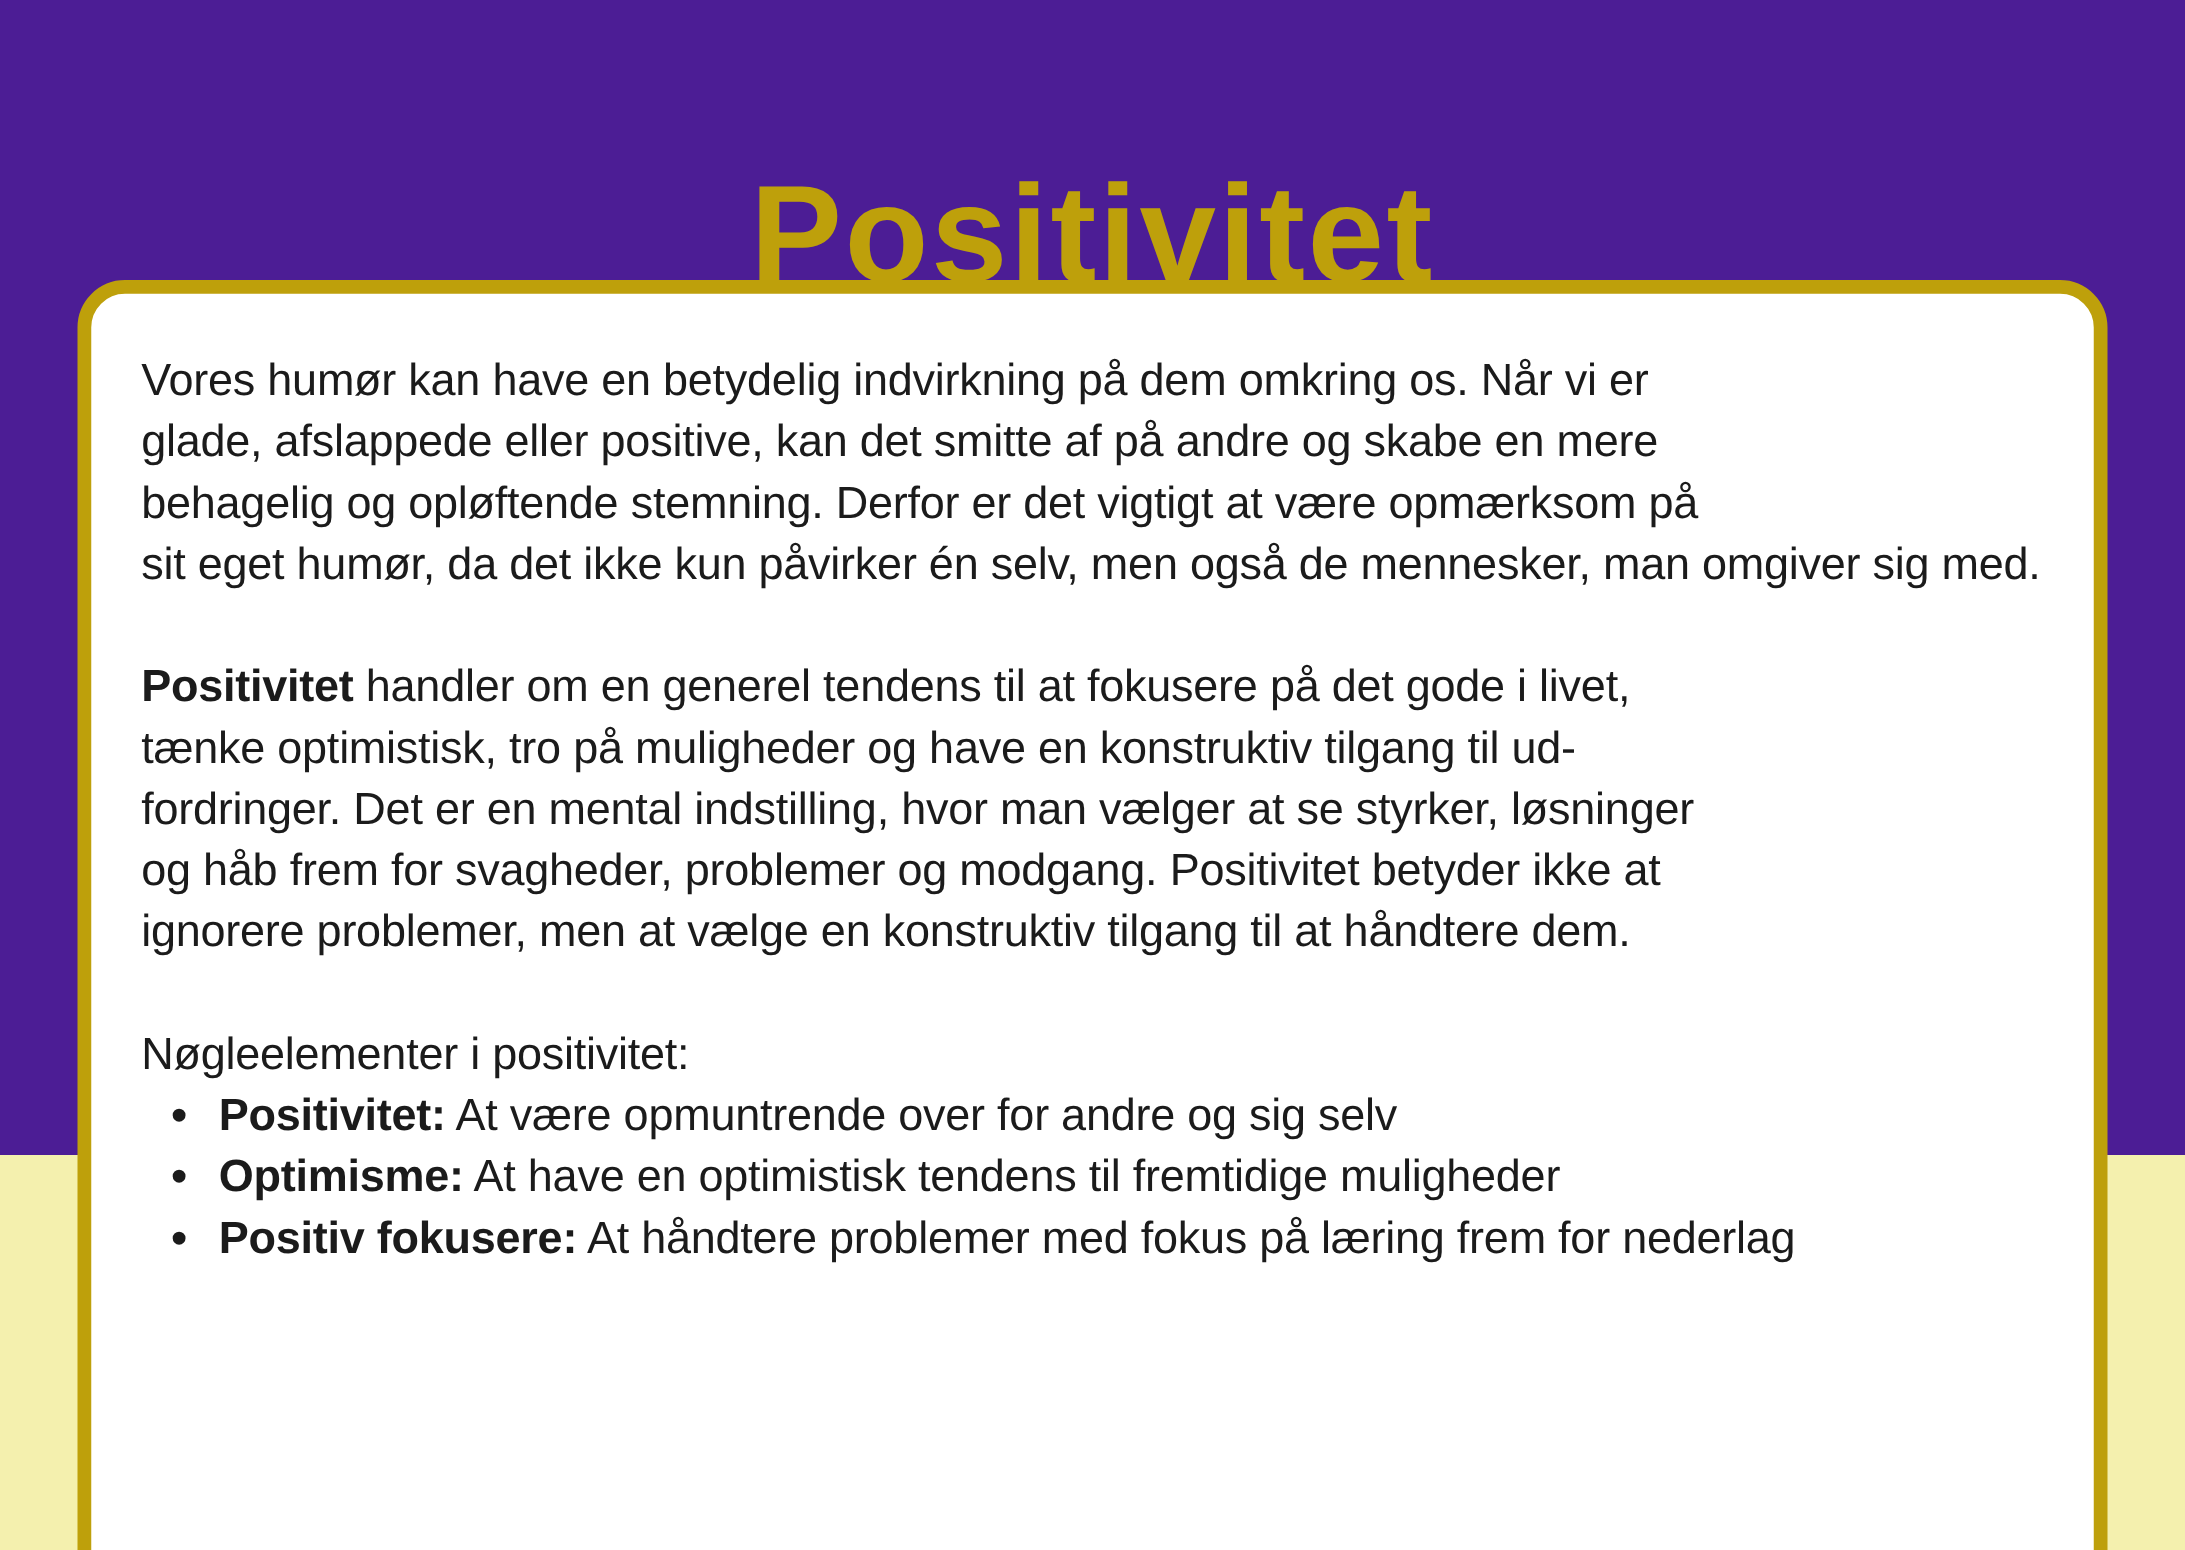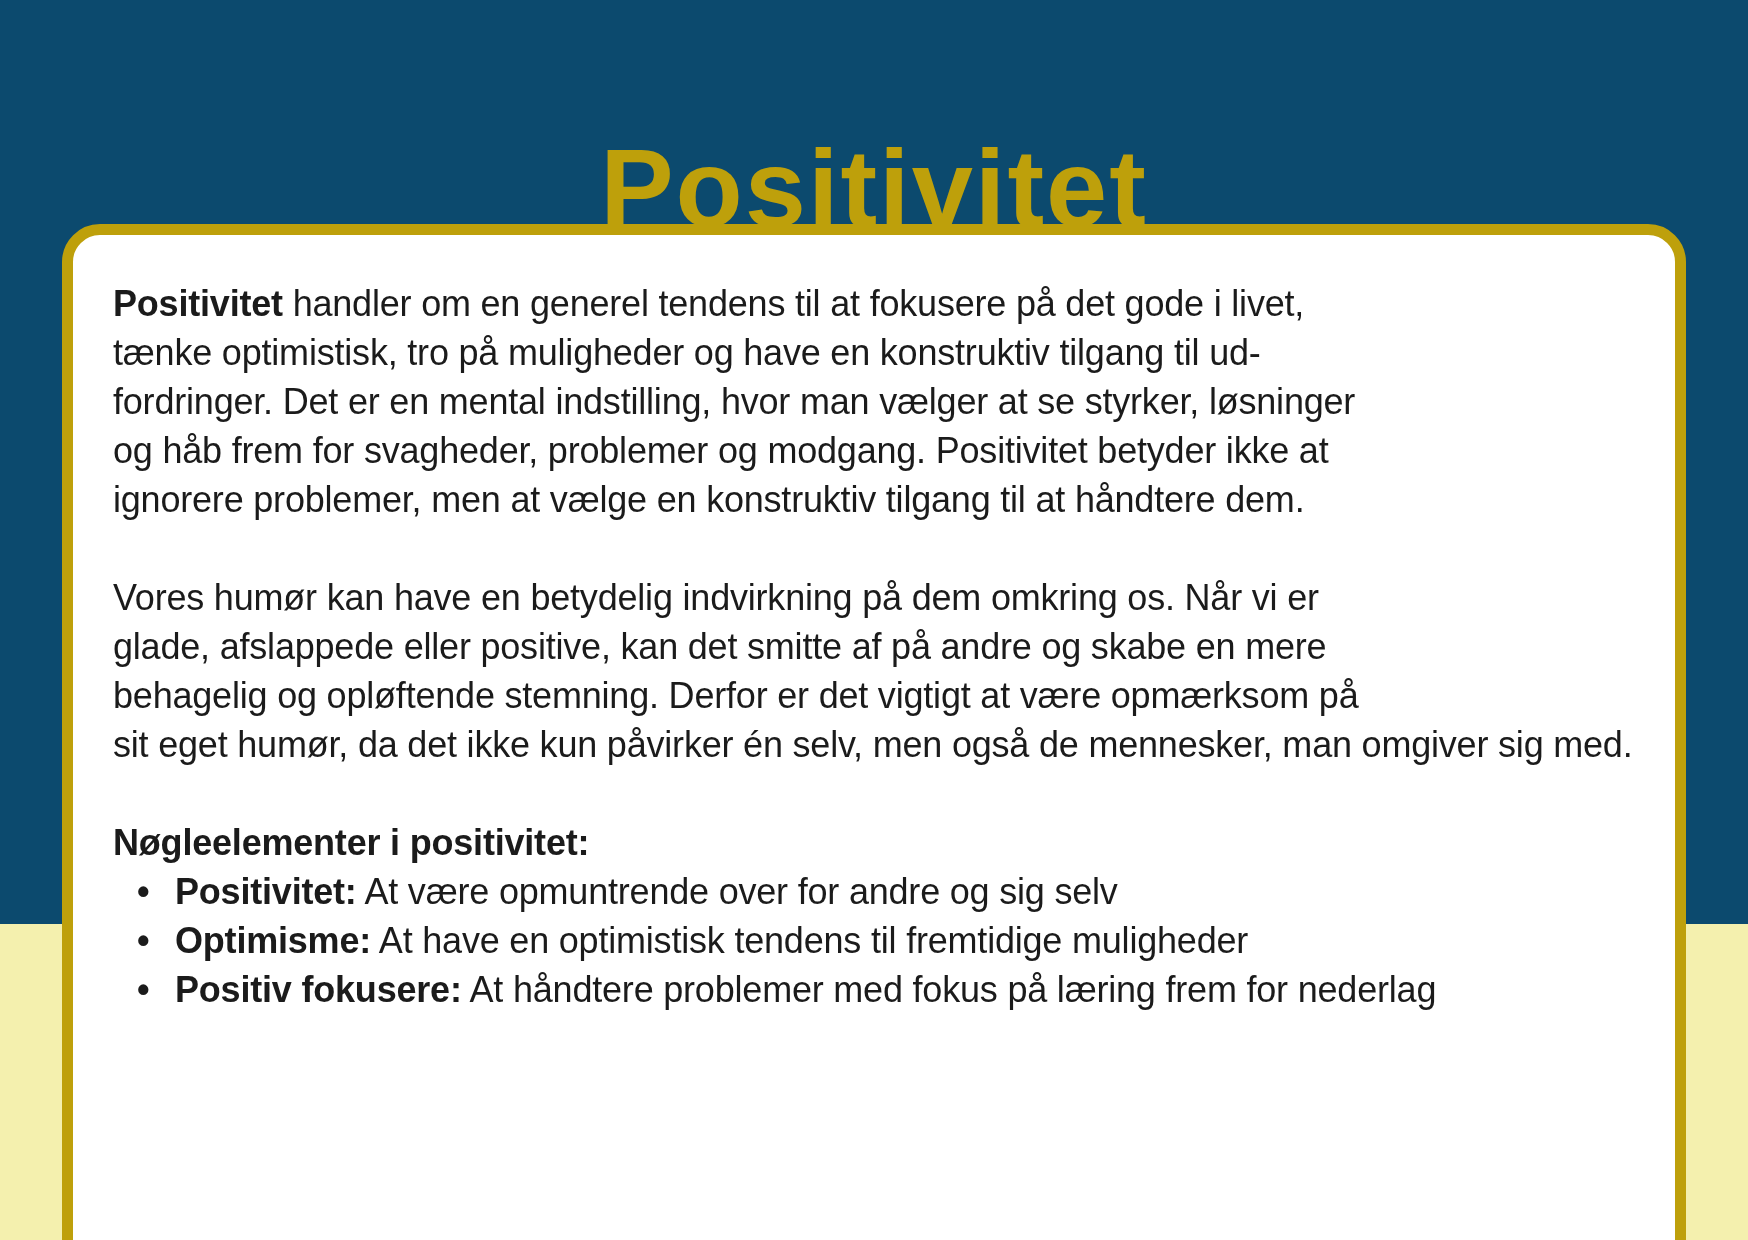--- a/index.html
+++ b/index.html
@@ -8,21 +8,21 @@
     width: 1748px;
     height: 1240px;
     overflow: hidden;
     background: #F4F0AE;
     font-family: "Liberation Sans", "DejaVu Sans", sans-serif;
   }
   .page {
     position: relative;
     width: 1748px;
     height: 924px;
-    background: #0c4a6e;
+    background: #4c1d95;
   }
   .page-title {
     position: absolute;
     top: 48px;
     left: 0;
     width: 100%;
     text-align: center;
     font-size: 110px;
     line-height: 1.2;
     font-weight: 700;
@@ -44,21 +44,21 @@
   }
   .body-text {
     font-size: 36px;
     line-height: 49px;
     letter-spacing: -0.2px;
   }
   .para { margin: 0 0 49px 0; }
   .line { white-space: nowrap; }
   .b { font-weight: 700; }
   .ke-heading {
-    font-weight: 700;
+    font-weight: 400;
     white-space: nowrap;
   }
   ul.ke-list {
     list-style: none;
     margin: 0;
     padding: 0;
   }
   ul.ke-list li {
     position: relative;
     padding-left: 62px;
@@ -75,33 +75,33 @@
 <body>
 
 <div class="page">
 
   <h1 class="page-title">Positivitet</h1>
 
   <div class="card">
     <div class="body-text">
 
       <p class="para">
+        <span class="line">Vores humør kan have en betydelig indvirkning på dem omkring os. Når vi er</span>
+        <span class="line">glade, afslappede eller positive, kan det smitte af på andre og skabe en mere</span>
+        <span class="line">behagelig og opløftende stemning. Derfor er det vigtigt at være opmærksom på</span>
+        <span class="line">sit eget humør, da det ikke kun påvirker én selv, men også de mennesker, man</span>
+        <span class="line">omgiver sig med.</span>
+      </p>
+
+      <p class="para">
         <span class="line"><span class="b">Positivitet</span><span> handler om en generel tendens til at fokusere på det gode i livet,</span></span>
         <span class="line">tænke optimistisk, tro på muligheder og have en konstruktiv tilgang til ud-</span>
         <span class="line">fordringer. Det er en mental indstilling, hvor man vælger at se styrker, løsninger</span>
         <span class="line">og håb frem for svagheder, problemer og modgang. Positivitet betyder ikke at</span>
         <span class="line">ignorere problemer, men at vælge en konstruktiv tilgang til at håndtere dem.</span>
-      </p>
-
-      <p class="para">
-        <span class="line">Vores humør kan have en betydelig indvirkning på dem omkring os. Når vi er</span>
-        <span class="line">glade, afslappede eller positive, kan det smitte af på andre og skabe en mere</span>
-        <span class="line">behagelig og opløftende stemning. Derfor er det vigtigt at være opmærksom på</span>
-        <span class="line">sit eget humør, da det ikke kun påvirker én selv, men også de mennesker, man</span>
-        <span class="line">omgiver sig med.</span>
       </p>
 
       <div class="ke-heading">Nøgleelementer i positivitet:</div>
 
       <ul class="ke-list">
         <li>
           <span class="dot">•</span><span class="b">Positivitet:</span><span> At være opmuntrende over for andre og sig selv</span>
         </li>
         <li>
           <span class="dot">•</span><span class="b">Optimisme:</span><span> At have en optimistisk tendens til fremtidige muligheder</span>

